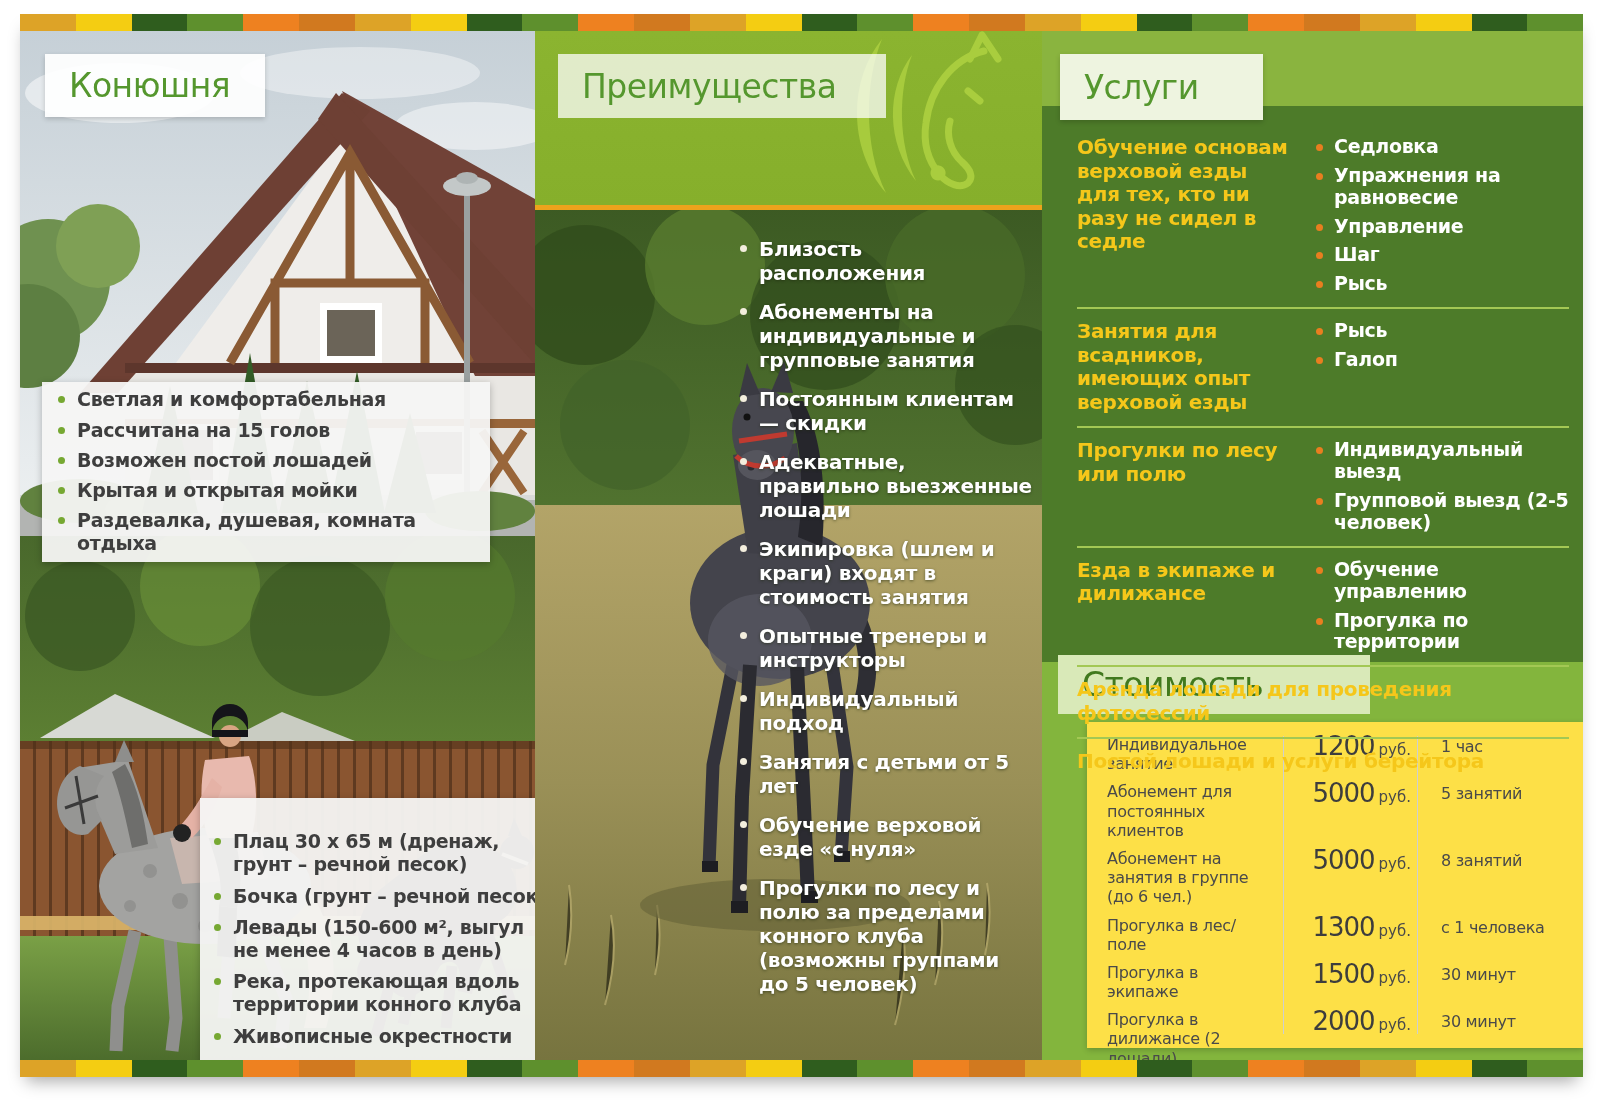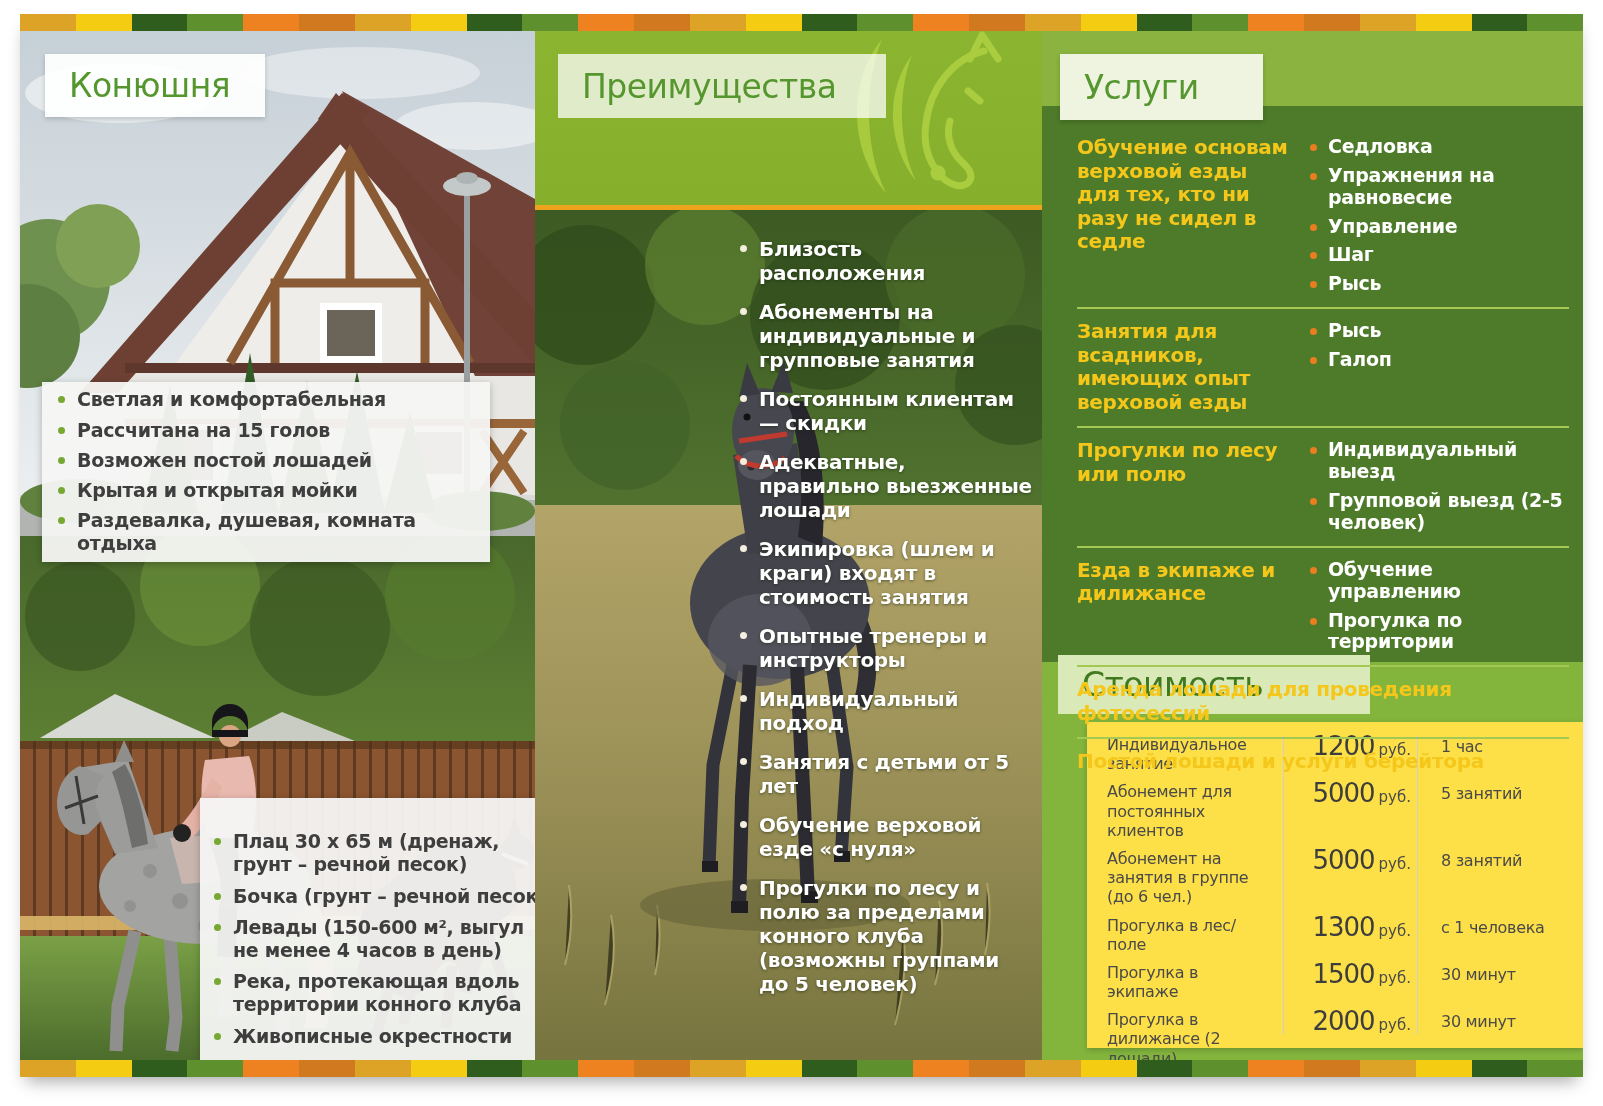--- a/index.html
+++ b/index.html
@@ -38,21 +38,21 @@
     border-bottom:5px solid var(--accent-orange-rule,#eda31c);}
   .mid-header svg{position:absolute;right:0;top:0;}
   .adv-list{position:absolute;left:205px;top:206px;width:292px;display:flex;flex-direction:column;gap:15px;z-index:5;}
   .adv-list .lrow{color:#fff;font-size:20px;text-shadow:0 1px 3px rgba(30,40,15,.6);line-height:1.2;}
 
   
   .right-band{position:absolute;left:0;top:0;width:100%;height:75px;background:#8ab43f;}
   .right-dark{position:absolute;left:0;top:75px;width:100%;height:556px;background:var(--panel-dark-green,#4d7b29);}
   .services-title{left:18px;top:23px;width:155px;height:66px;background:#eef4e0;}
   .services{position:absolute;left:35px;top:94px;width:492px;display:flex;flex-direction:column;z-index:5;}
-  .srow{display:flex;gap:22px;padding:11px 0 12px;}
+  .srow{display:flex;gap:28px;padding:11px 0 12px;}
   .srow + .srow{border-top:2px solid var(--divider-light-green,#a3c854);}
   .slabel{flex:0 0 211px;font-size:20px;font-weight:700;color:var(--service-label-yellow,#f5c71a);
     line-height:1.18;letter-spacing:-.3px;}
   .srow.full .slabel{flex:1 1 auto;}
   .sopts{flex:1;display:flex;flex-direction:column;gap:7px;}
   .sopt{display:flex;gap:11px;font-size:19px;font-weight:700;color:#fff;line-height:1.15;letter-spacing:-.3px;}
 
   .pricing-title{left:16px;top:624px;width:264px;height:59px;background:var(--pricing-box-bg,#d9e9b8);
     color:var(--pricing-title-green,#41791e);box-shadow:none;}
   .price-panel{position:absolute;left:45px;top:691px;width:496px;height:326px;background:#fde047;

